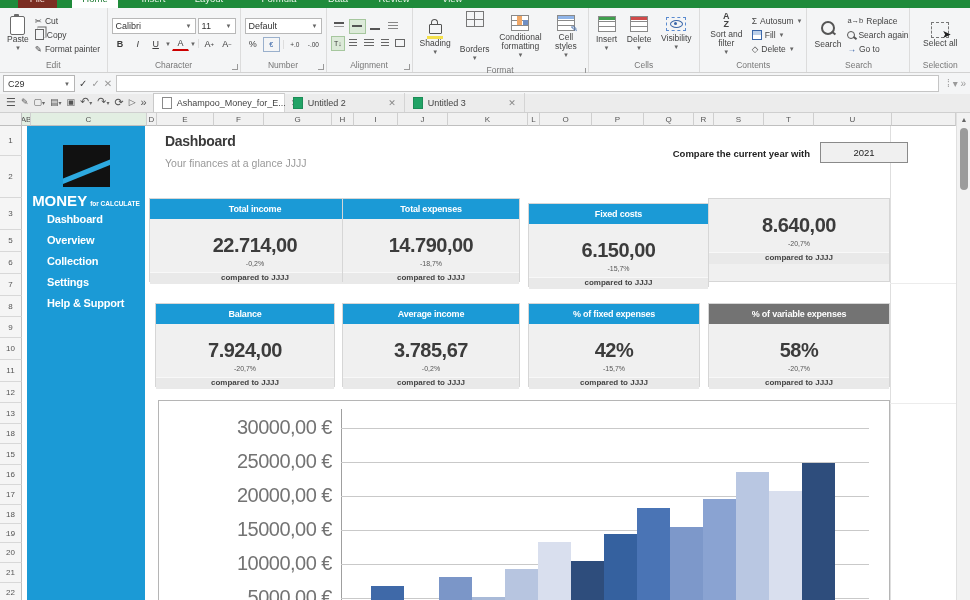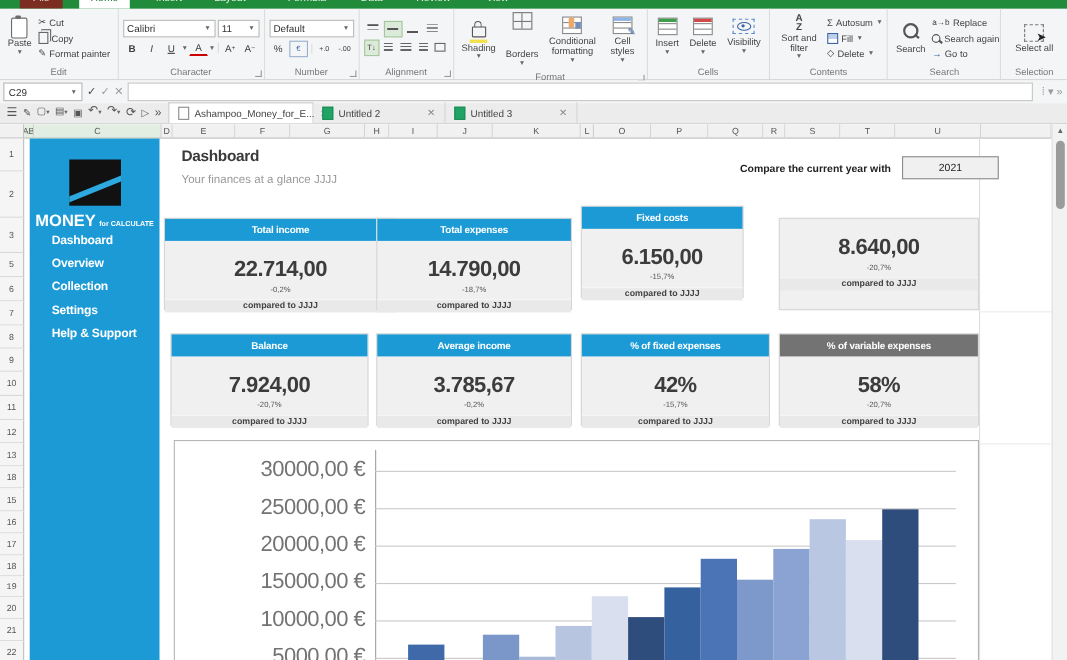--- a/index.html
+++ b/index.html
@@ -485,21 +485,21 @@
           <div class="card-v">22.714,00</div>
           <div class="card-d">-0,2%</div>
           <div class="card-n">compared to JJJJ</div>
         </div>
         <div class="card" style="left: 342px; top: 85px; width: 178px; height: 84px;">
           <div class="card-h" style="background: rgb(27, 154, 214);">Total expenses</div>
           <div class="card-v">14.790,00</div>
           <div class="card-d">-18,7%</div>
           <div class="card-n">compared to JJJJ</div>
         </div>
-        <div class="card" style="left: 528px; top: 74px; width: 148px; height: 84px;">
+        <div class="card" style="left: 528px; top: 90px; width: 181px; height: 84px;">
           <div class="card-h" style="background: rgb(27, 154, 214);">Fixed costs</div>
           <div class="card-v">6.150,00</div>
           <div class="card-d">-15,7%</div>
           <div class="card-n">compared to JJJJ</div>
         </div>
         <div class="card" style="left: 708px; top: 85px; width: 182px; height: 84px;">
           <div class="card-v">8.640,00</div>
           <div class="card-d">-20,7%</div>
           <div class="card-n">compared to JJJJ</div>
         </div>

